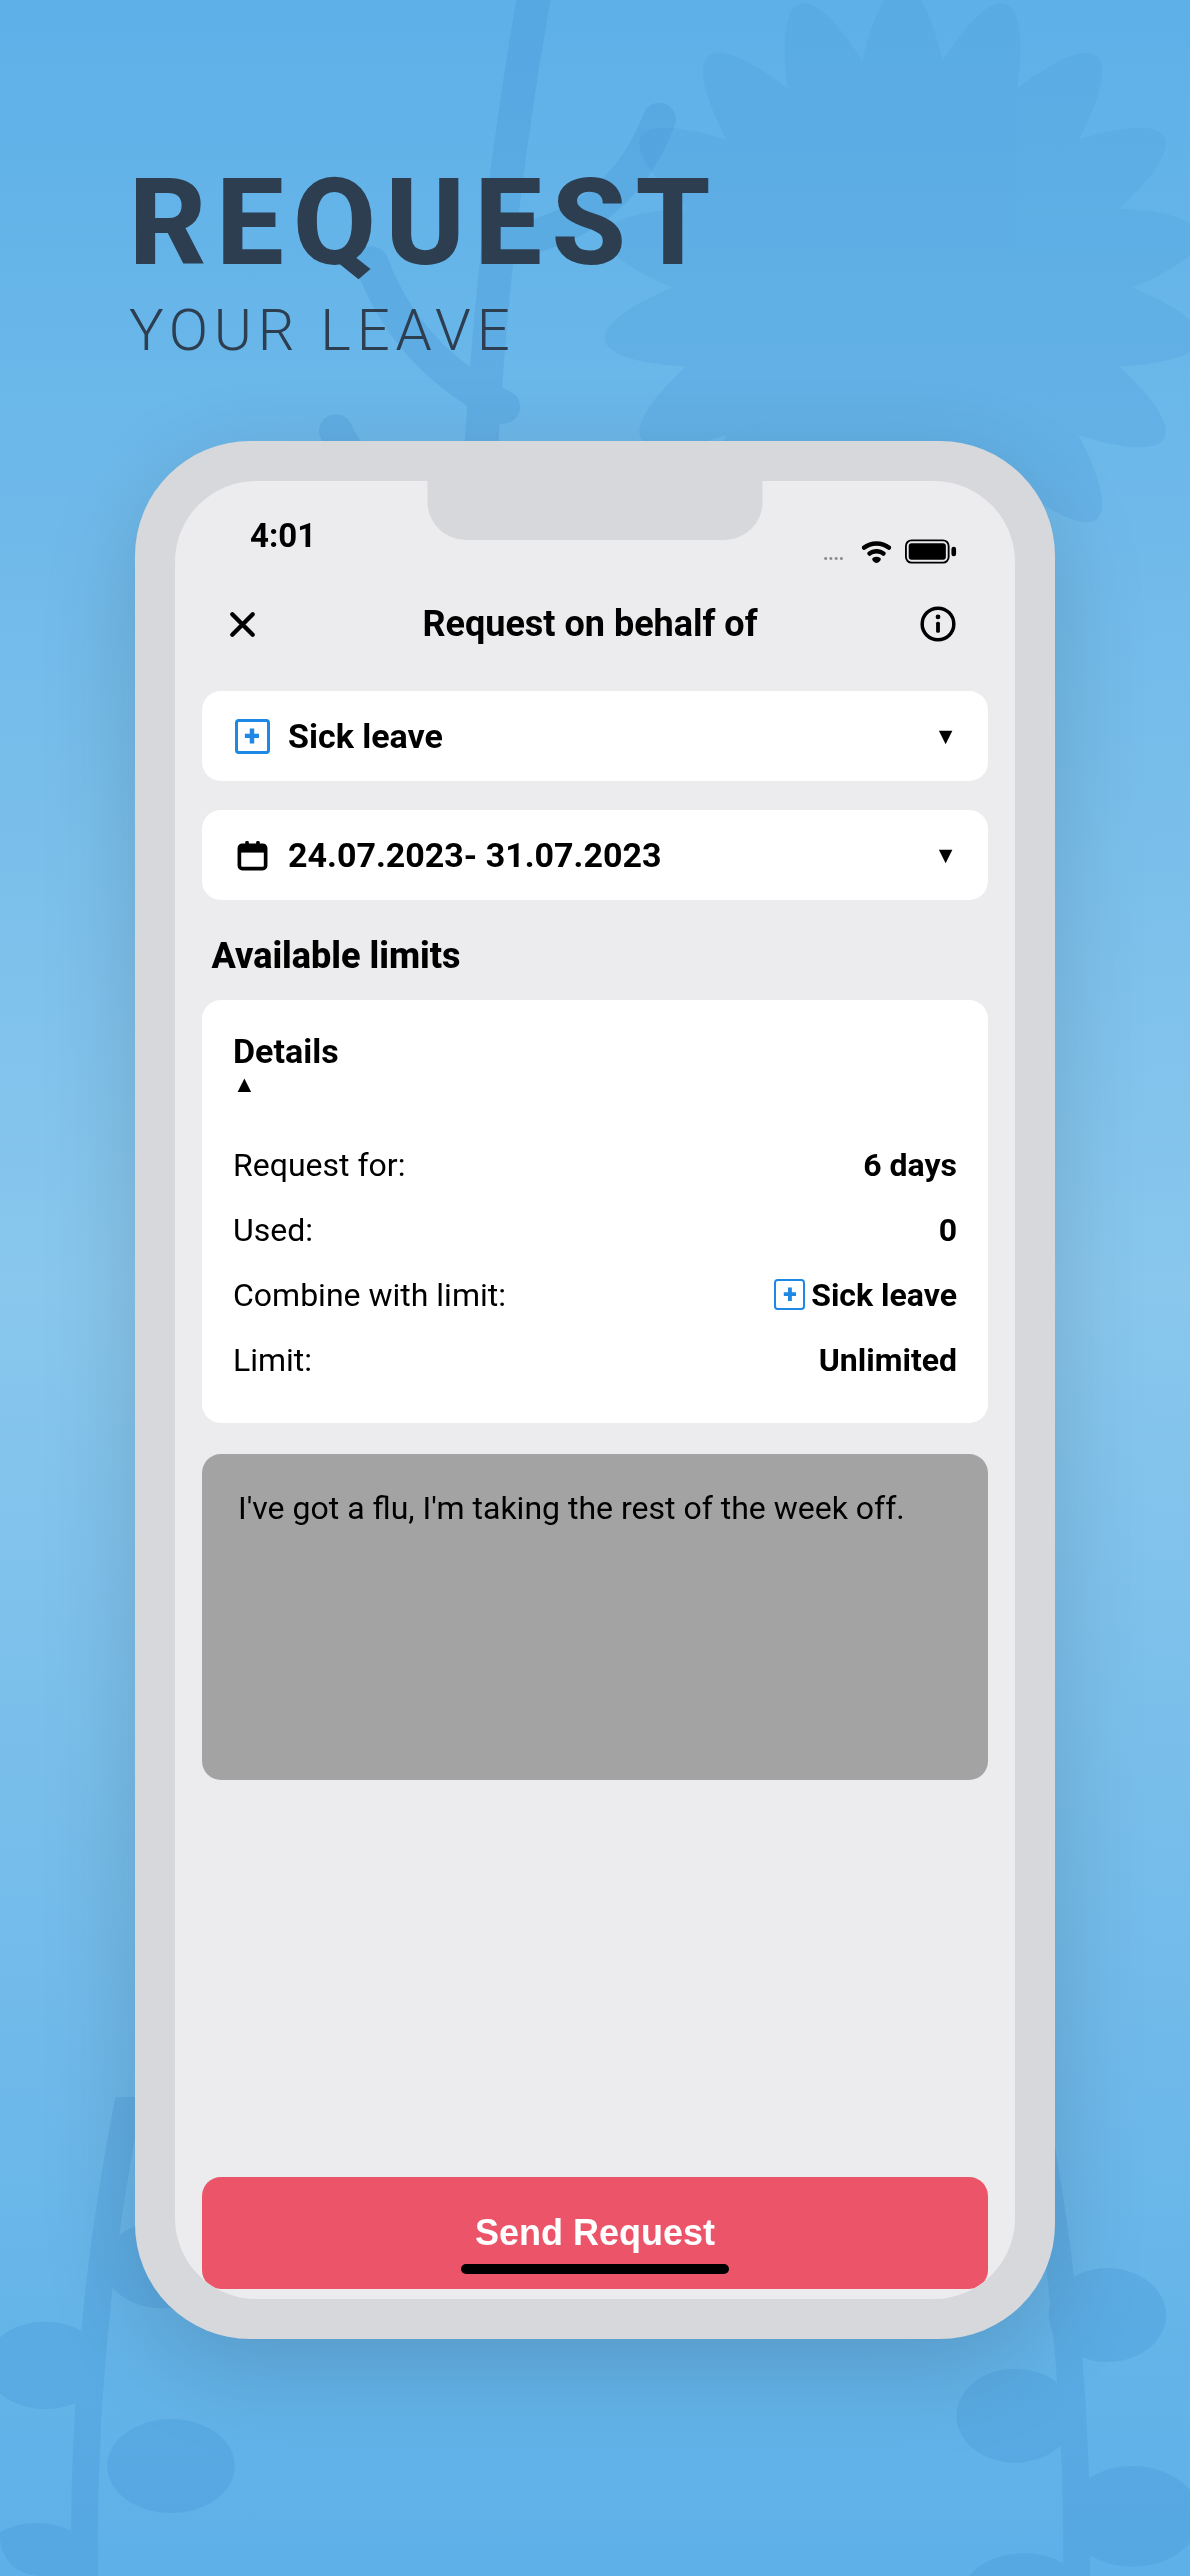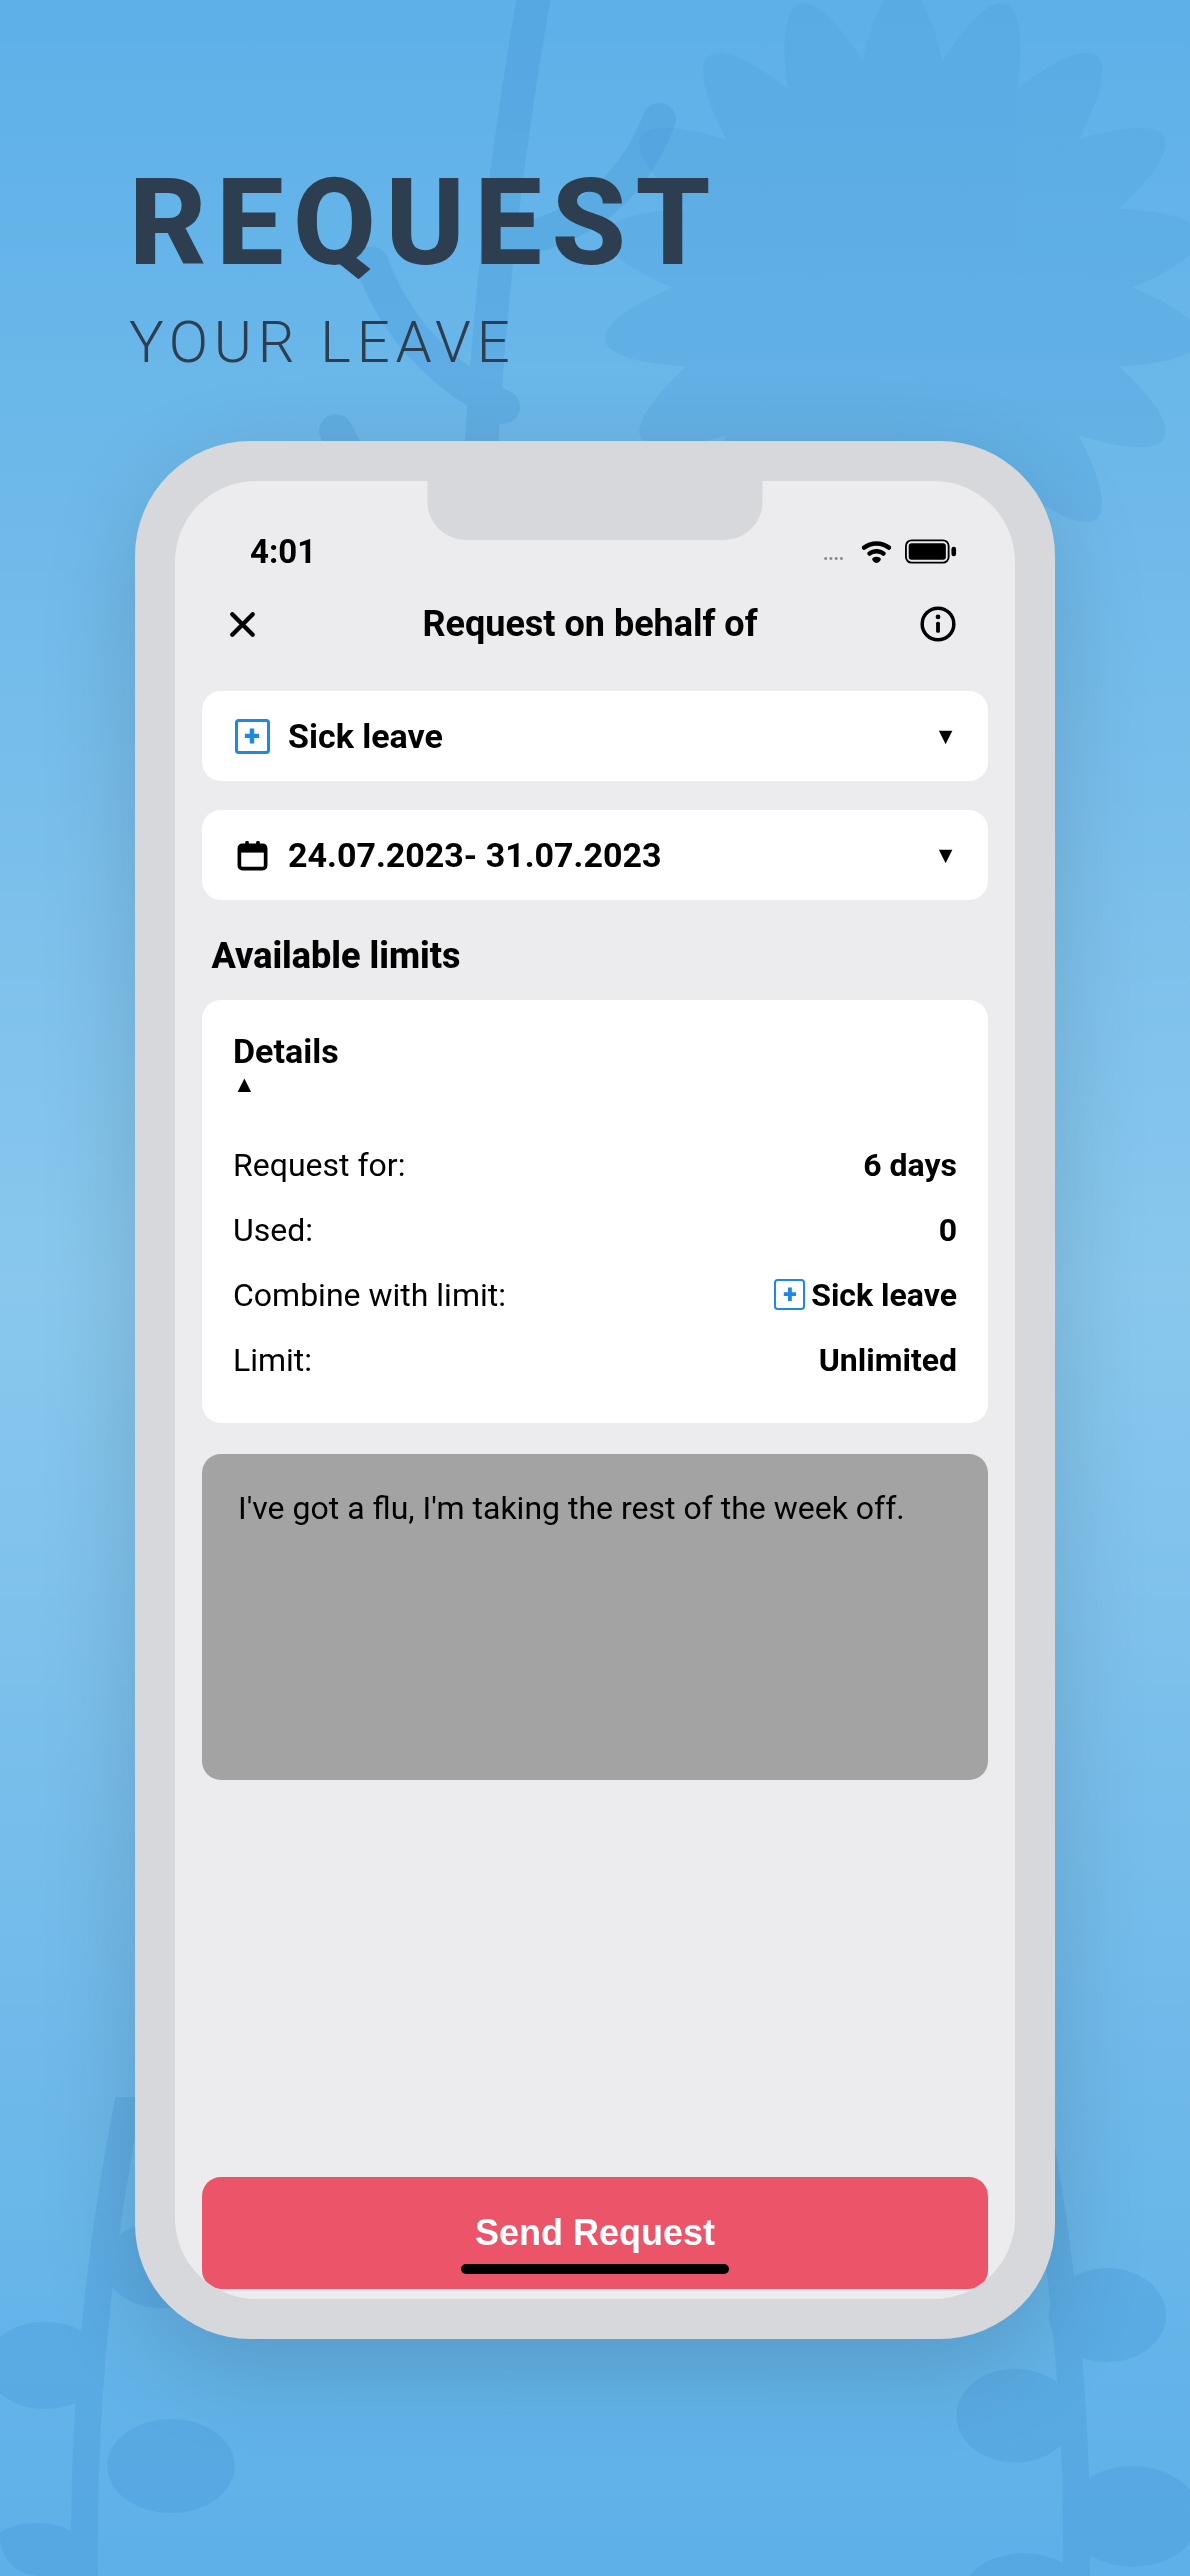--- a/index.html
+++ b/index.html
@@ -61,21 +61,21 @@
   font-weight: 800;
   color: #2C3E50;
   letter-spacing: 9.6px;
   line-height: 1;
 }
 .promo-h2 {
   font-size: 58px;
   font-weight: 300;
   color: #2C3E50;
   letter-spacing: 5.8px;
-  margin-top: 25px;
+  margin-top: 13px;
 }
 .phone {
   position: absolute;
   left: 50%;
   top: 441px;
   transform: translateX(-50%);
   width: 920px;
   height: 1898px;
   background: #D7D8DB;
   border-radius: 115px;
@@ -100,21 +100,20 @@
   transform: translateX(-50%);
   width: 335px;
   height: 59px;
   background: #D7D8DB;
   border-radius: 0 0 38px 38px;
   z-index: 10;
 }
 .status-bar {
   display: flex;
   justify-content: space-between;
-  align-items: center;
   padding: 35px 58px 0 75px;
   height: 105px;
 }
 .status-time {
   font-size: 33px;
   font-weight: 700;
   color: #000;
 }
 .status-icons {
   display: flex;

